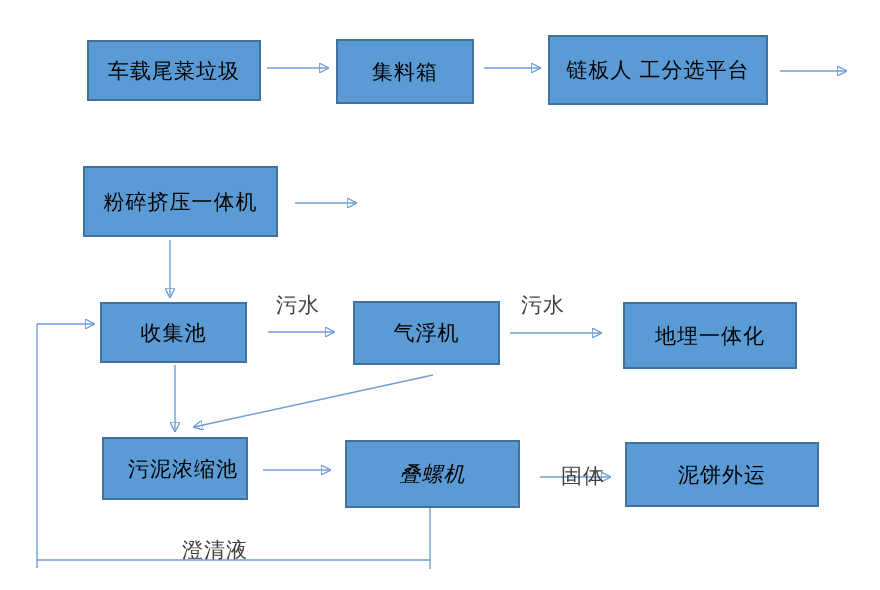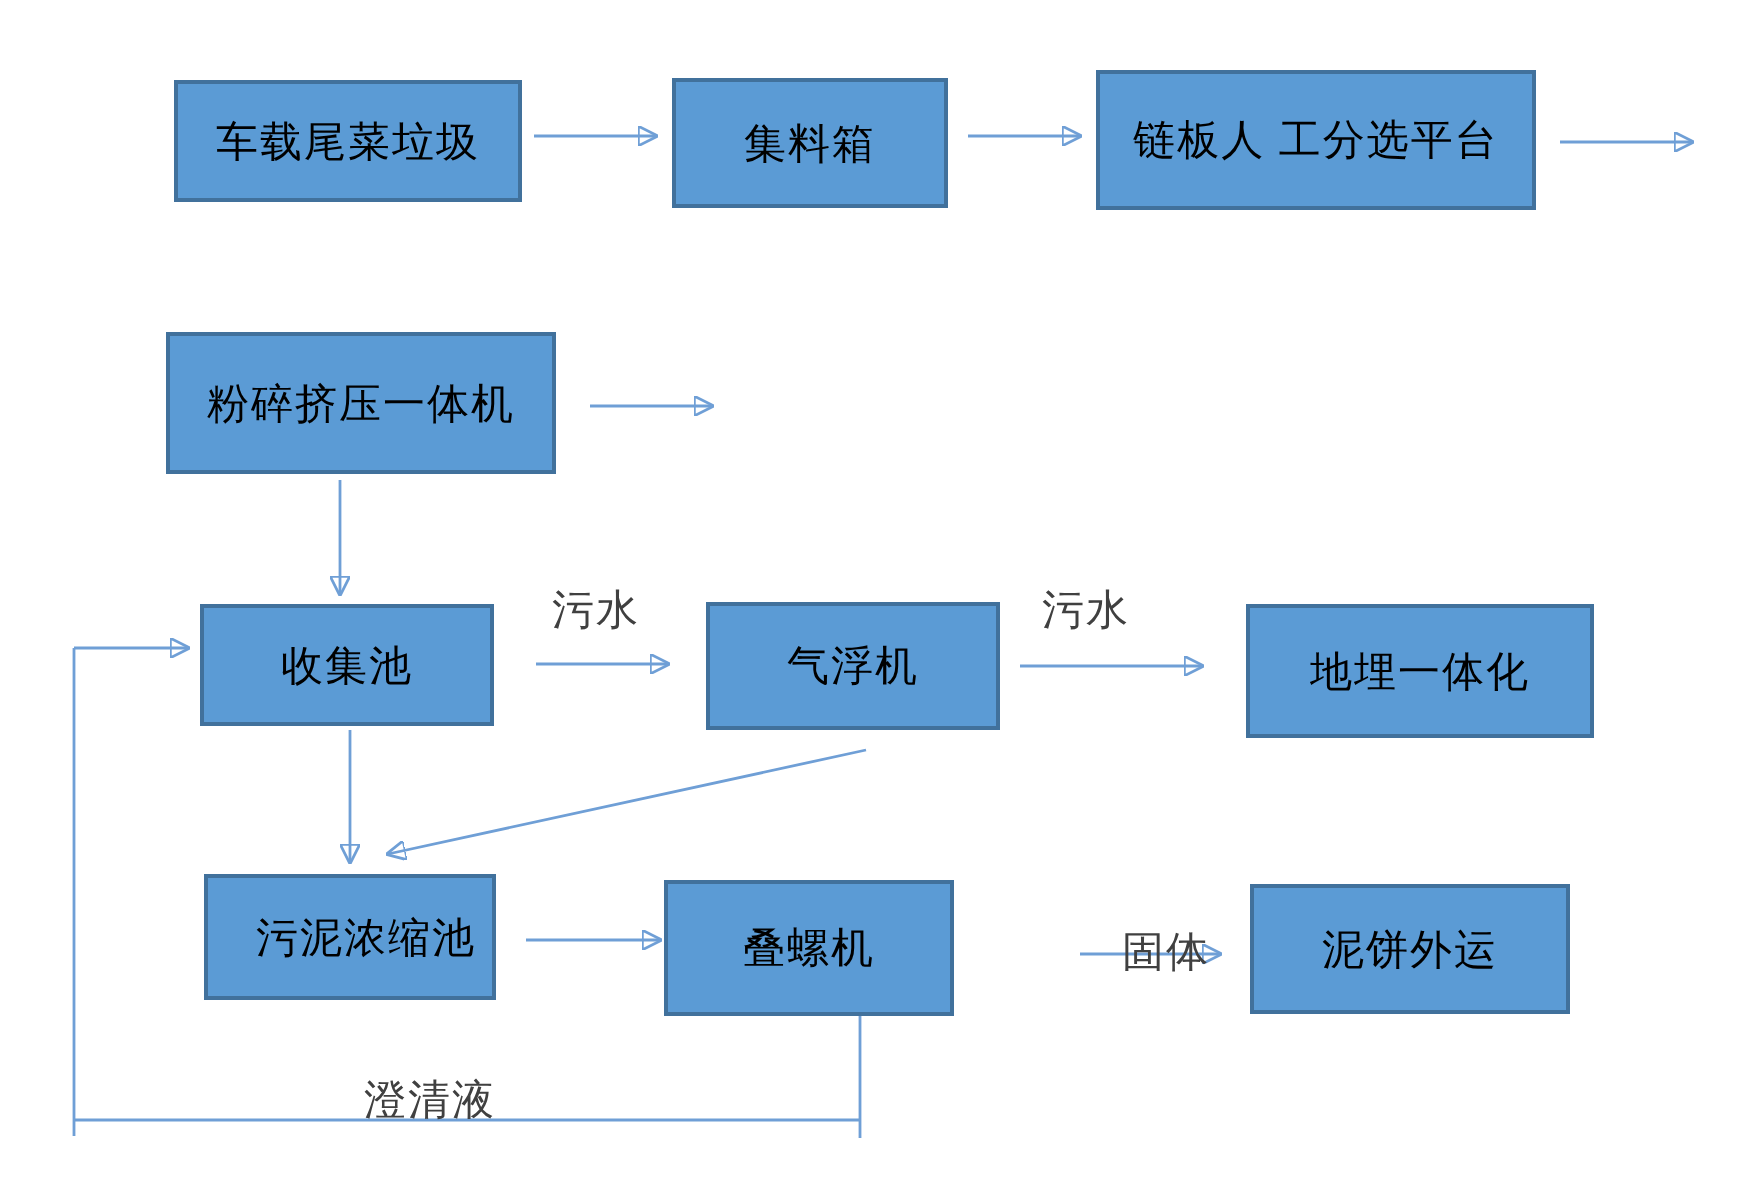--- a/index.html
+++ b/index.html
@@ -78,21 +78,21 @@
   </svg>
 
   <div class="node" style="left:87px;  top:40px;  width:174px; height:61px;">车载尾菜垃圾</div>
   <div class="node" style="left:336px; top:39px;  width:138px; height:65px;">集料箱</div>
   <div class="node" style="left:548px; top:35px;  width:220px; height:70px;">链板人 工分选平台</div>
   <div class="node" style="left:83px;  top:166px; width:195px; height:71px;">粉碎挤压一体机</div>
   <div class="node" style="left:100px; top:302px; width:147px; height:61px;">收集池</div>
   <div class="node" style="left:353px; top:301px; width:147px; height:64px;font-family:Liberation Mono, monospace;">气浮机</div>
   <div class="node" style="left:623px; top:302px; width:174px; height:67px;">地埋一体化</div>
   <div class="node" style="left:102px; top:437px; width:146px; height:63px;padding-left:16px;">污泥浓缩池</div>
-  <div class="node" style="left:332px; top:440px; width:145px; height:68px;">叠螺机</div>
-  <div class="node" style="left:625px; top:442px; width:160px; height:65px;">泥饼外运</div>
+  <div class="node" style="left:345px; top:440px; width:175px; height:68px;font-style:italic;">叠螺机</div>
+  <div class="node" style="left:625px; top:442px; width:194px; height:65px;">泥饼外运</div>
 
   <span class="edge-label" style="left:276px; top:291px;">污水</span>
   <span class="edge-label" style="left:521px; top:291px;">污水</span>
   <span class="edge-label" style="left:561px; top:462px;">固体</span>
   <span class="edge-label" style="left:182px; top:536px;">澄清液</span>
 
 </div>
 
 </body></html>

